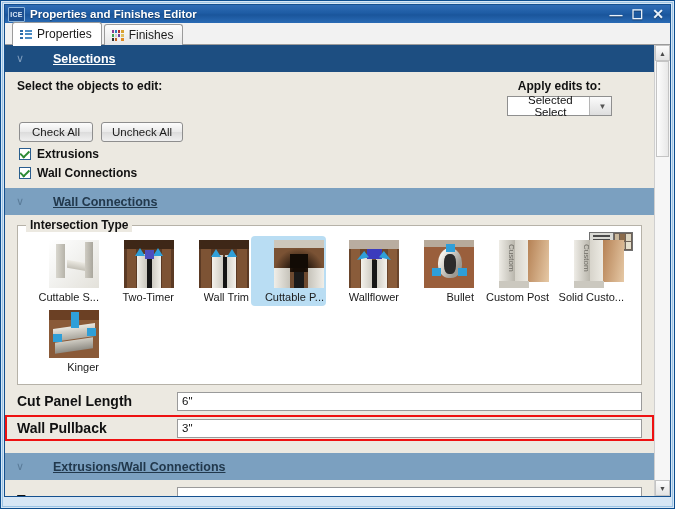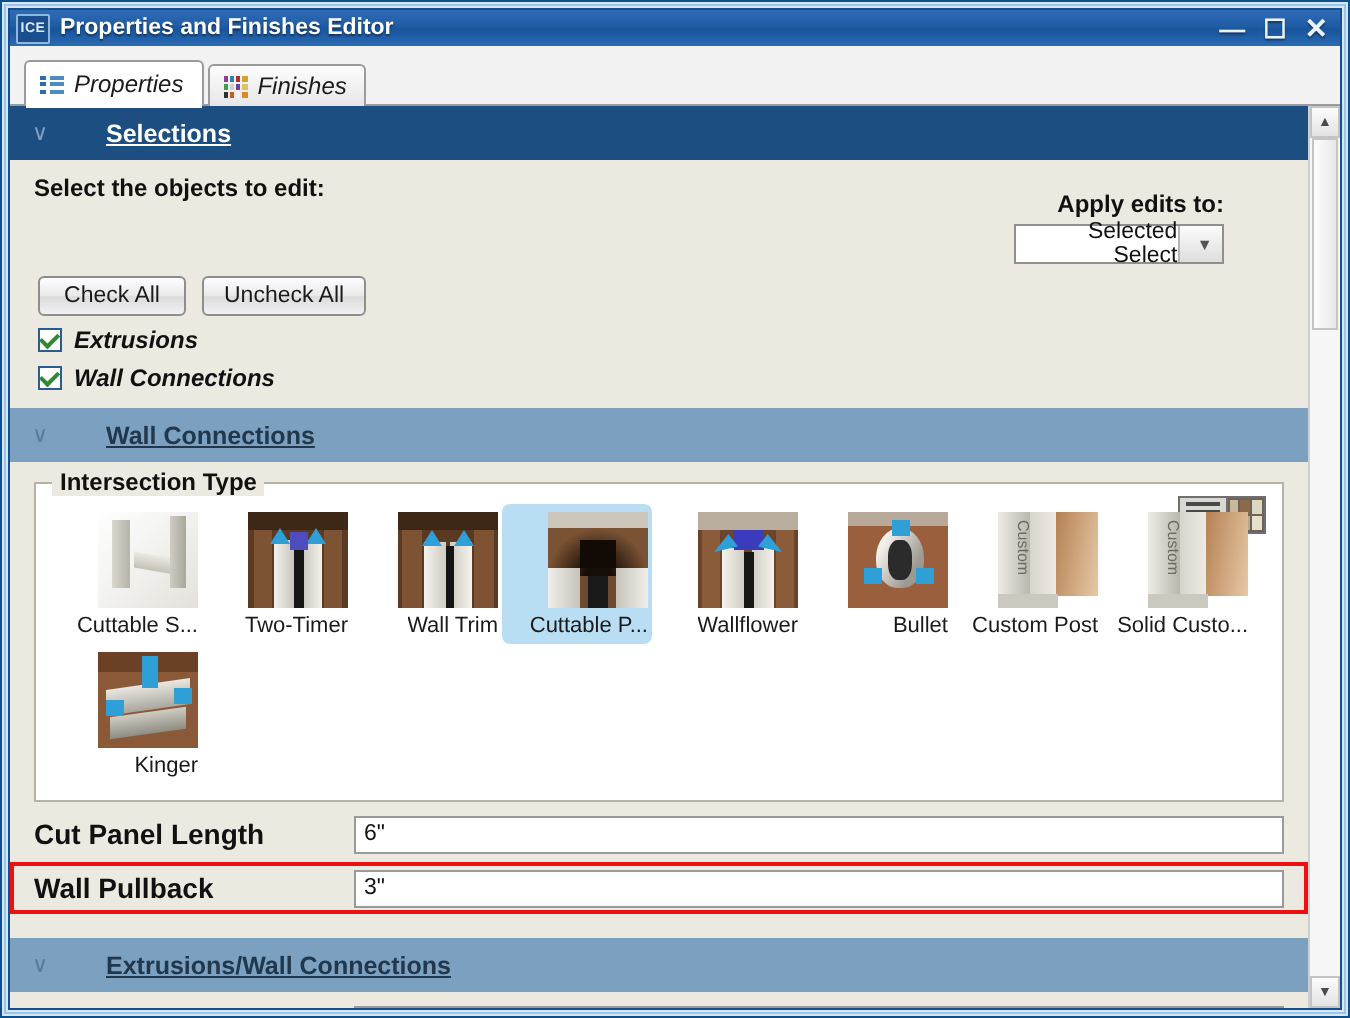--- a/index.html
+++ b/index.html
@@ -38,24 +38,24 @@
   }
   .winbtns{display:flex;align-items:center;margin-right:6px;gap:9px;}
   .winbtn{
     color:#eaf3fc;font-size:13px;line-height:13px;font-weight:bold;
     cursor:default;text-shadow:0 1px 1px rgba(0,0,0,.4);
   }
   .winbtn.close{font-size:14px;}
 
   
   .tabstrip{
-    height:30px;background:#f2f2f2;
+    height:22px;background:#f2f2f2;
     border-left:1px solid #14508f;border-right:1px solid #14508f;
     box-sizing:border-box;display:flex;align-items:flex-end;
-    padding-left:7px;position:relative;font-style:italic;
+    padding-left:7px;position:relative;
   }
   .tabstrip:after{
     content:"";position:absolute;left:0;right:0;bottom:0;height:1px;background:#9b9b9b;
   }
   .tab{
     height:21px;display:flex;align-items:center;gap:5px;
     padding:0 9px 0 7px;margin-right:2px;
     border:1px solid #9b9b9b;border-bottom:none;
     border-radius:3px 3px 0 0;font-size:12px;color:#1b1b1b;
     background:linear-gradient(to bottom,#fdfdfd,#e6e6e6);
@@ -107,21 +107,21 @@
 
   .body-block{background:#ece9e1;padding:0;}
 
   .row-label{
     font-size:12px;font-weight:bold;color:#111;
   }
   .sel-line{
     display:flex;align-items:flex-start;justify-content:space-between;
     padding:7px 12px 0 12px;
   }
-  .apply-wrap{text-align:right;margin-right:30px;margin-top:8px;}
+  .apply-wrap{text-align:center;margin-right:30px;}
   .apply-label{font-size:12px;font-weight:bold;color:#111;display:block;margin-bottom:3px;}
   .combo{
     width:105px;height:20px;display:flex;align-items:center;
     border:1px solid #8f8f8f;background:#ffffff;box-sizing:border-box;
   }
   .combo span{flex:1 1 auto;font-size:11.5px;color:#111;padding-left:4px;}
   .combo .arrow{
     width:18px;height:18px;border-left:1px solid #b5b5b5;
     background:linear-gradient(to bottom,#fbfbfb,#dedede);
     display:flex;align-items:center;justify-content:center;
@@ -130,21 +130,21 @@
 
   .btn-row{display:flex;gap:8px;padding:6px 8px 0 14px;}
   .btn{
     min-width:74px;height:20px;padding:0 10px;
     border:1px solid #8e8e8e;border-radius:3px;
     background:linear-gradient(to bottom,#fdfdfd,#e9e9e9 50%,#dcdcdc 52%,#f0f0f0);
     font-size:11.5px;color:#1b1b1b;
     display:flex;align-items:center;justify-content:center;box-sizing:border-box;
   }
 
-  .chk-row{display:flex;align-items:center;gap:6px;padding:5px 0 0 14px;font-style:italic;}
+  .chk-row{display:flex;align-items:center;gap:6px;padding:5px 0 0 14px;}
   .chk{
     width:12px;height:12px;border:1px solid #2a5d8f;background:#fff;
     display:flex;align-items:center;justify-content:center;box-sizing:border-box;
   }
   .chk:after{
     content:"";width:7px;height:4px;border-left:2px solid #2d8a33;border-bottom:2px solid #2d8a33;
     transform:rotate(-45deg) translate(0px,-1px);
   }
   .chk-label{font-size:12px;font-weight:bold;color:#111;}
 

